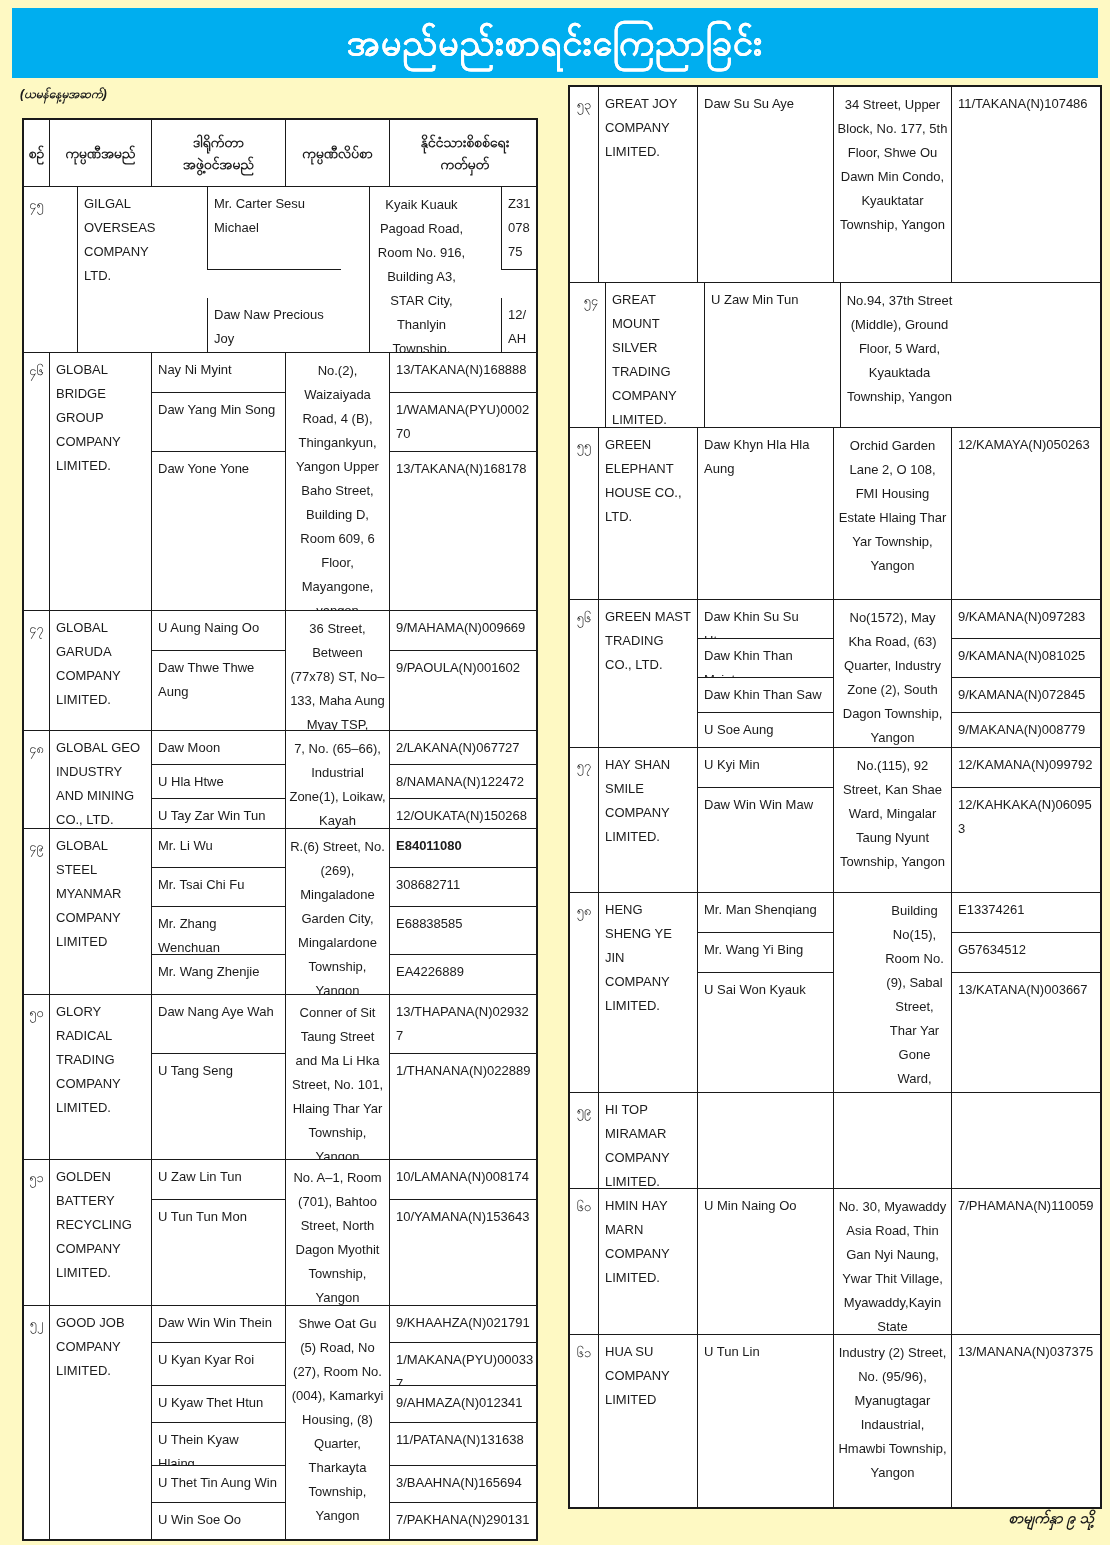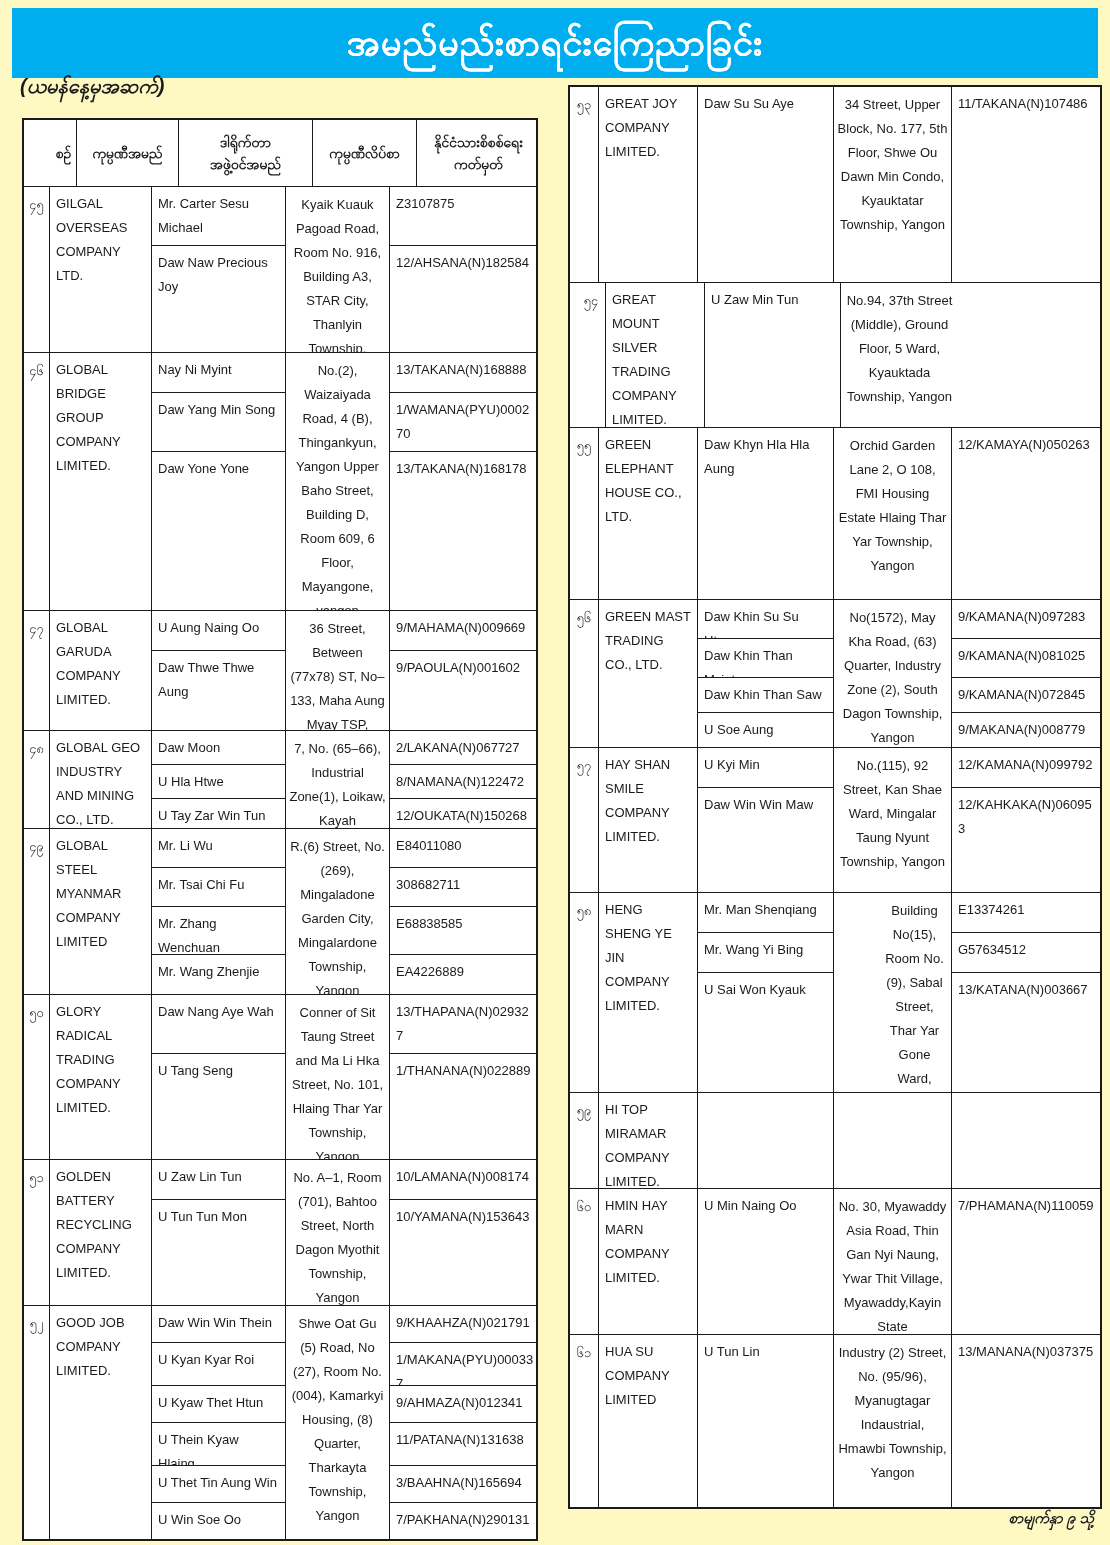--- a/index.html
+++ b/index.html
@@ -12,22 +12,22 @@
   }
   .banner {
     position:absolute; left:12px; top:8px; right:12px; height:70px;
     background:#00aeef; display:flex; align-items:center; justify-content:center;
   }
   .banner span {
     color:#ffffff; font-size:36px; font-weight:bold; letter-spacing:1px;
     line-height:1.1; text-shadow:0 0 0 #fff;
   }
   .note {
-    position:absolute; left:20px; top:73px;
-    font-size:20px; font-weight:bold; font-style:italic;
+    position:absolute; left:20px; top:86px;
+    font-size:12px; font-weight:bold; font-style:italic;
   }
   .footer {
     position:absolute; right:16px; top:1508px;
     font-size:15px; font-weight:bold; font-style:italic;
   }
   .tbl {
     position:absolute; border:2px solid #1a1a1a; background:#fff;
     display:flex; flex-direction:column;
   }
   .tbl.left  { left:22px;  top:118px; width:516px; height:1423px; }
@@ -42,21 +42,21 @@
     font-size:13px; line-height:24px; padding:5px 6px;
     border-left:1.5px solid #1a1a1a; overflow:hidden;
     word-wrap:break-word;
   }
   .cell.c-no { border-left:none; text-align:center; padding:6px 1px; grid-column:1; grid-row:1 / -1; }
   .cell.c-company { grid-column:2; grid-row:1 / -1; }
   .cell.c-address { grid-column:4; grid-row:1 / -1; text-align:center; padding:6px 3px; }
   .cell.c-director { grid-column:3; border-bottom:1.5px solid #1a1a1a; }
   .cell.c-nrc { grid-column:5; border-bottom:1.5px solid #1a1a1a; padding-right:2px; }
   .cell.sub-last { border-bottom:none; }
-  .header-row { min-height:66px;padding-left:27px; }
+  .header-row { min-height:66px; }
   .header-row .cell {
     display:flex; align-items:center; justify-content:center; text-align:center;
     font-weight:bold; font-size:14px; line-height:22px; white-space:pre-line;
   }
 </style>
 </head>
 <body>
 
 <div class="page">
 
@@ -69,21 +69,21 @@
   <div class="tbl left" id="left-table">
     <div class="row header-row">
       <div class="cell c-no">စဉ်</div>
       <div class="cell c-company">ကုမ္ပဏီအမည်</div>
       <div class="cell c-address">ကုမ္ပဏီလိပ်စာ</div>
       <div class="cell c-director sub-last">ဒါရိုက်တာ
 အဖွဲ့ဝင်အမည်</div>
       <div class="cell c-nrc sub-last">နိုင်ငံသားစိစစ်ရေး
 ကတ်မှတ်</div>
     </div>
-  <div class="row" style="min-height: 166px; grid-template-rows: repeat(1, minmax(40px, auto)) minmax(40px, 1fr);">
+  <div class="row" style="min-height: 166px; grid-template-rows: repeat(1, minmax(40px, auto)) minmax(40px, 1fr); gap: 28px;">
         <div class="cell c-no">၄၅</div>
         <div class="cell c-company">GILGAL OVERSEAS COMPANY LTD.</div>
         <div class="cell c-director" style="grid-area: 1 / 3;">Mr. Carter Sesu Michael</div>
         <div class="cell c-director sub-last" style="grid-area: 2 / 3;">Daw Naw Precious Joy</div>
         <div class="cell c-address" style="grid-area: 1 / 4 / -1;">Kyaik Kuauk Pagoad Road, Room No. 916, Building A3, STAR City, Thanlyin Township, Yangon</div>
         <div class="cell c-nrc" style="grid-area: 1 / 5;">Z3107875</div>
         <div class="cell c-nrc sub-last" style="grid-area: 2 / 5;">12/AHSANA(N)182584</div>
       </div>
       <div class="row" style="min-height: 258px; grid-template-rows: repeat(2, minmax(40px, auto)) minmax(40px, 1fr);">
         <div class="cell c-no">၄၆</div>
@@ -117,21 +117,21 @@
         <div class="cell c-nrc sub-last" style="grid-area: 3 / 5;">12/OUKATA(N)150268</div>
       </div>
       <div class="row" style="min-height: 166px; grid-template-rows: repeat(3, minmax(39px, auto)) minmax(39px, 1fr);">
         <div class="cell c-no">၄၉</div>
         <div class="cell c-company">GLOBAL STEEL MYANMAR COMPANY LIMITED</div>
         <div class="cell c-director" style="grid-area: 1 / 3;">Mr. Li Wu</div>
         <div class="cell c-director" style="grid-area: 2 / 3;">Mr. Tsai Chi Fu</div>
         <div class="cell c-director" style="grid-area: 3 / 3;">Mr. Zhang Wenchuan</div>
         <div class="cell c-director sub-last" style="grid-area: 4 / 3;">Mr. Wang Zhenjie</div>
         <div class="cell c-address" style="grid-area: 1 / 4 / -1;">R.(6) Street, No. (269), Mingaladone Garden City, Mingalardone Township, Yangon</div>
-        <div class="cell c-nrc" style="grid-area: 1 / 5;">E84011080</div>
+        <div class="cell c-nrc" style="grid-area: 1 / 5; font-weight: bold;">E84011080</div>
         <div class="cell c-nrc" style="grid-area: 2 / 5;">308682711</div>
         <div class="cell c-nrc" style="grid-area: 3 / 5;">E68838585</div>
         <div class="cell c-nrc sub-last" style="grid-area: 4 / 5;">EA4226889</div>
       </div>
       <div class="row" style="min-height: 165px; grid-template-rows: repeat(1, minmax(40px, auto)) minmax(40px, 1fr);">
         <div class="cell c-no">၅၀</div>
         <div class="cell c-company">GLORY RADICAL TRADING COMPANY LIMITED.</div>
         <div class="cell c-director" style="grid-area: 1 / 3;">Daw Nang Aye Wah</div>
         <div class="cell c-director sub-last" style="grid-area: 2 / 3;">U Tang Seng</div>
         <div class="cell c-address" style="grid-area: 1 / 4 / -1;">Conner of Sit Taung Street and Ma Li Hka Street, No. 101, Hlaing Thar Yar Township, Yangon</div>

